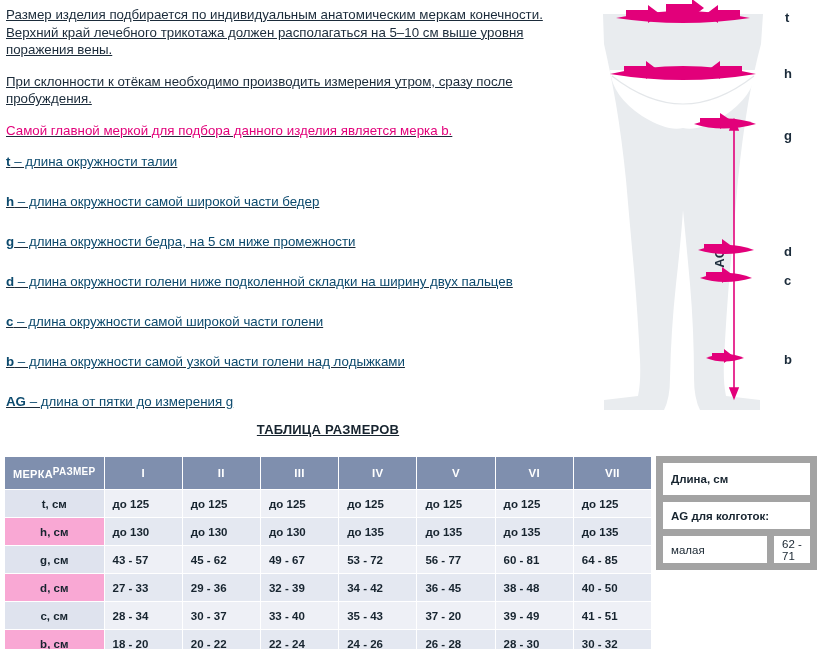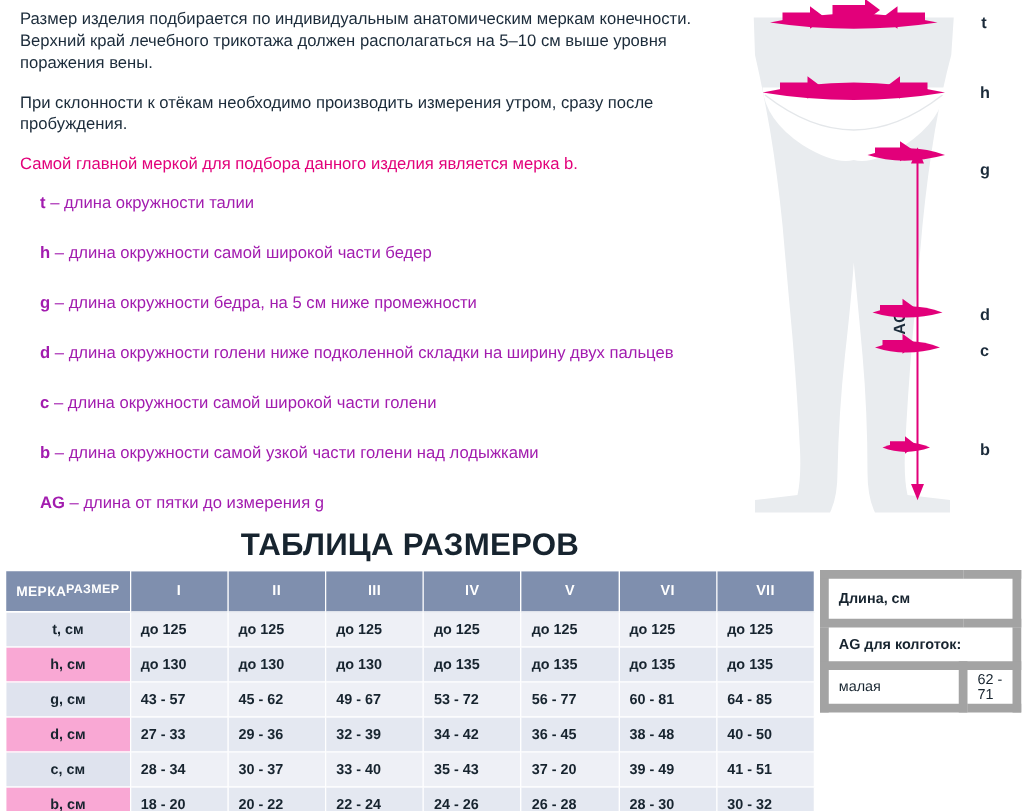--- a/index.html
+++ b/index.html
@@ -23,61 +23,63 @@
 
   
   .top {
     position: absolute;
     left: 0; top: 0;
     width: 821px;
     height: 418px;
   }
   .text-col {
     position: absolute;
-    left: 16px; top: 6px;
+    left: 6px; top: 6px;
     width: 548px;
+    text-decoration: underline;
   }
   .para {
     font-size: 13.3px;
     line-height: 17.5px;
     color: #1b2b3a;
     margin: 0 0 14px 0;
   }
   .para.accent {
     color: #e2007a;
   }
   .legend-line {
     font-size: 13.3px;
     line-height: 17px;
-    color: #a21caf;
-    margin: 0 0 23px 16px;
+    color: #0c4a6e;
+    margin: 0 0 23px 0;
   }
   .legend-line .key {
     font-weight: bold;
   }
 
   
   .figure {
     position: absolute;
     left: 548px; top: 0;
     width: 273px;
     height: 418px;
   }
   .fig-svg { display: block; }
 
   
   .table-title {
     position: absolute;
     left: 0; top: 422px;
     width: 656px;
     text-align: center;
-    font-size: 25px;
+    font-size: 13px;
     font-weight: bold;
     letter-spacing: .2px;
     color: #17242f;
+    text-decoration: underline;
   }
   .main-table {
     position: absolute;
     left: 4px; top: 456px;
     border-collapse: collapse;
     width: 648px;
     font-size: 11.5px;
   }
   .main-table th, .main-table td {
     border: 1px solid #ffffff;

